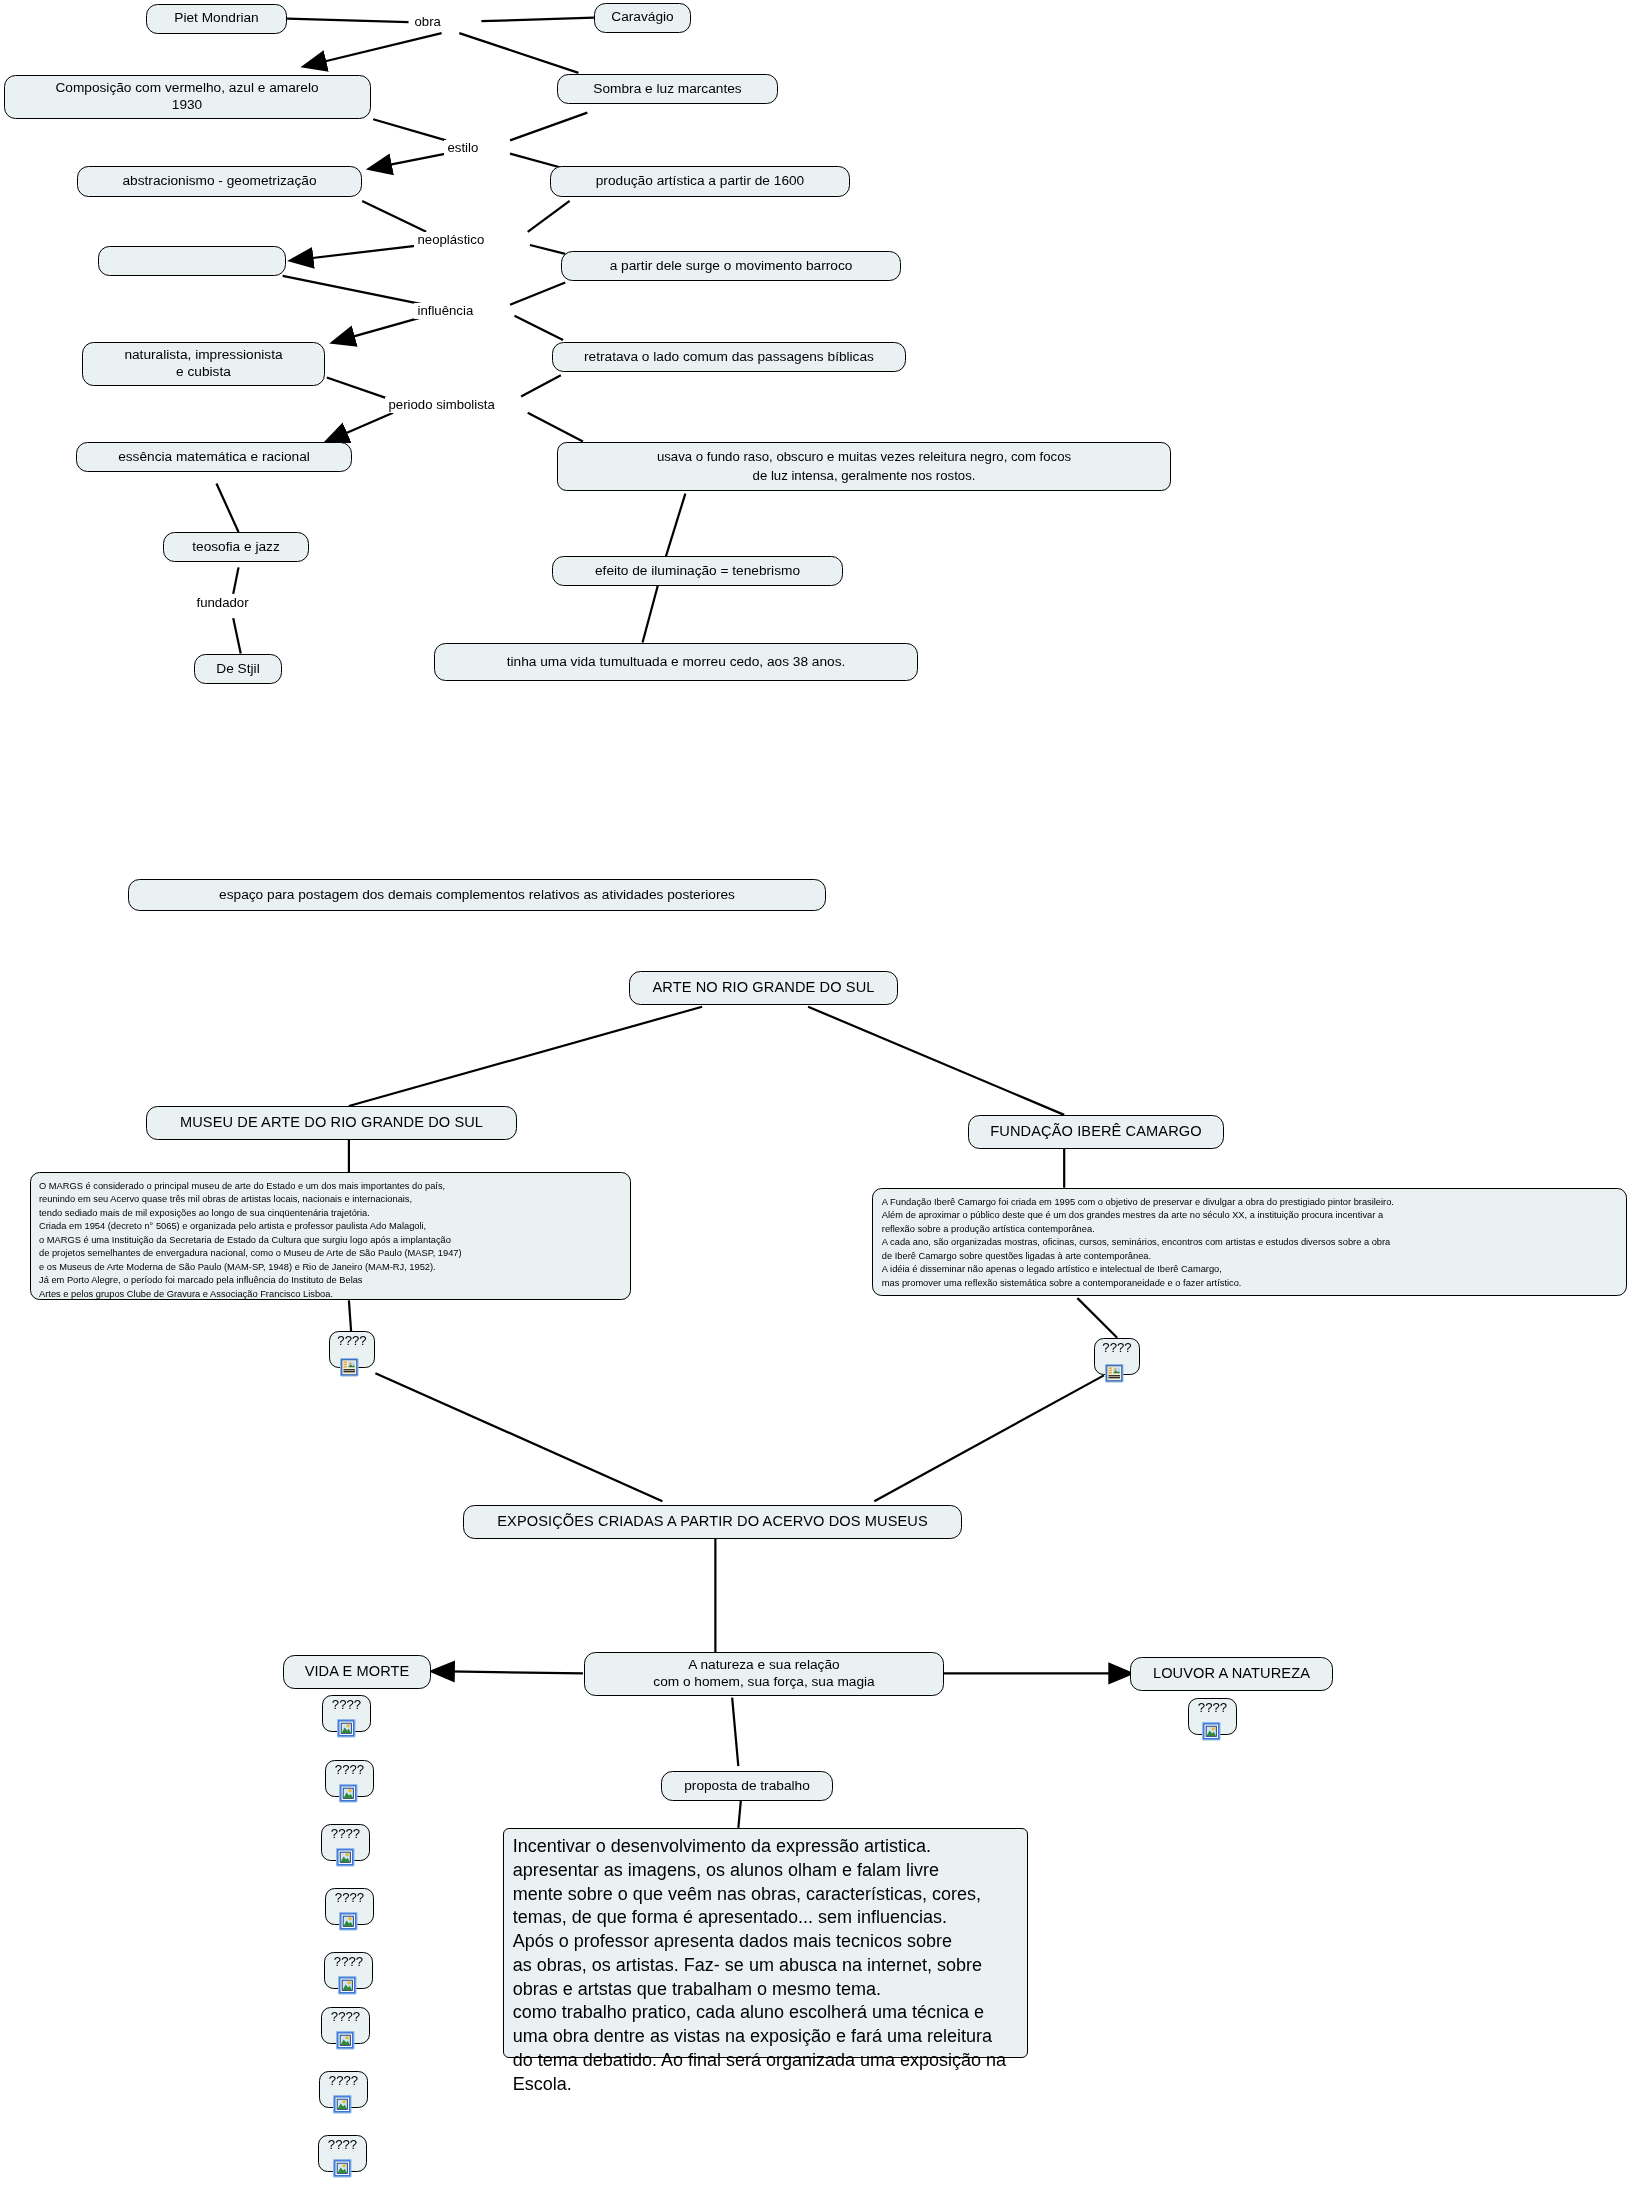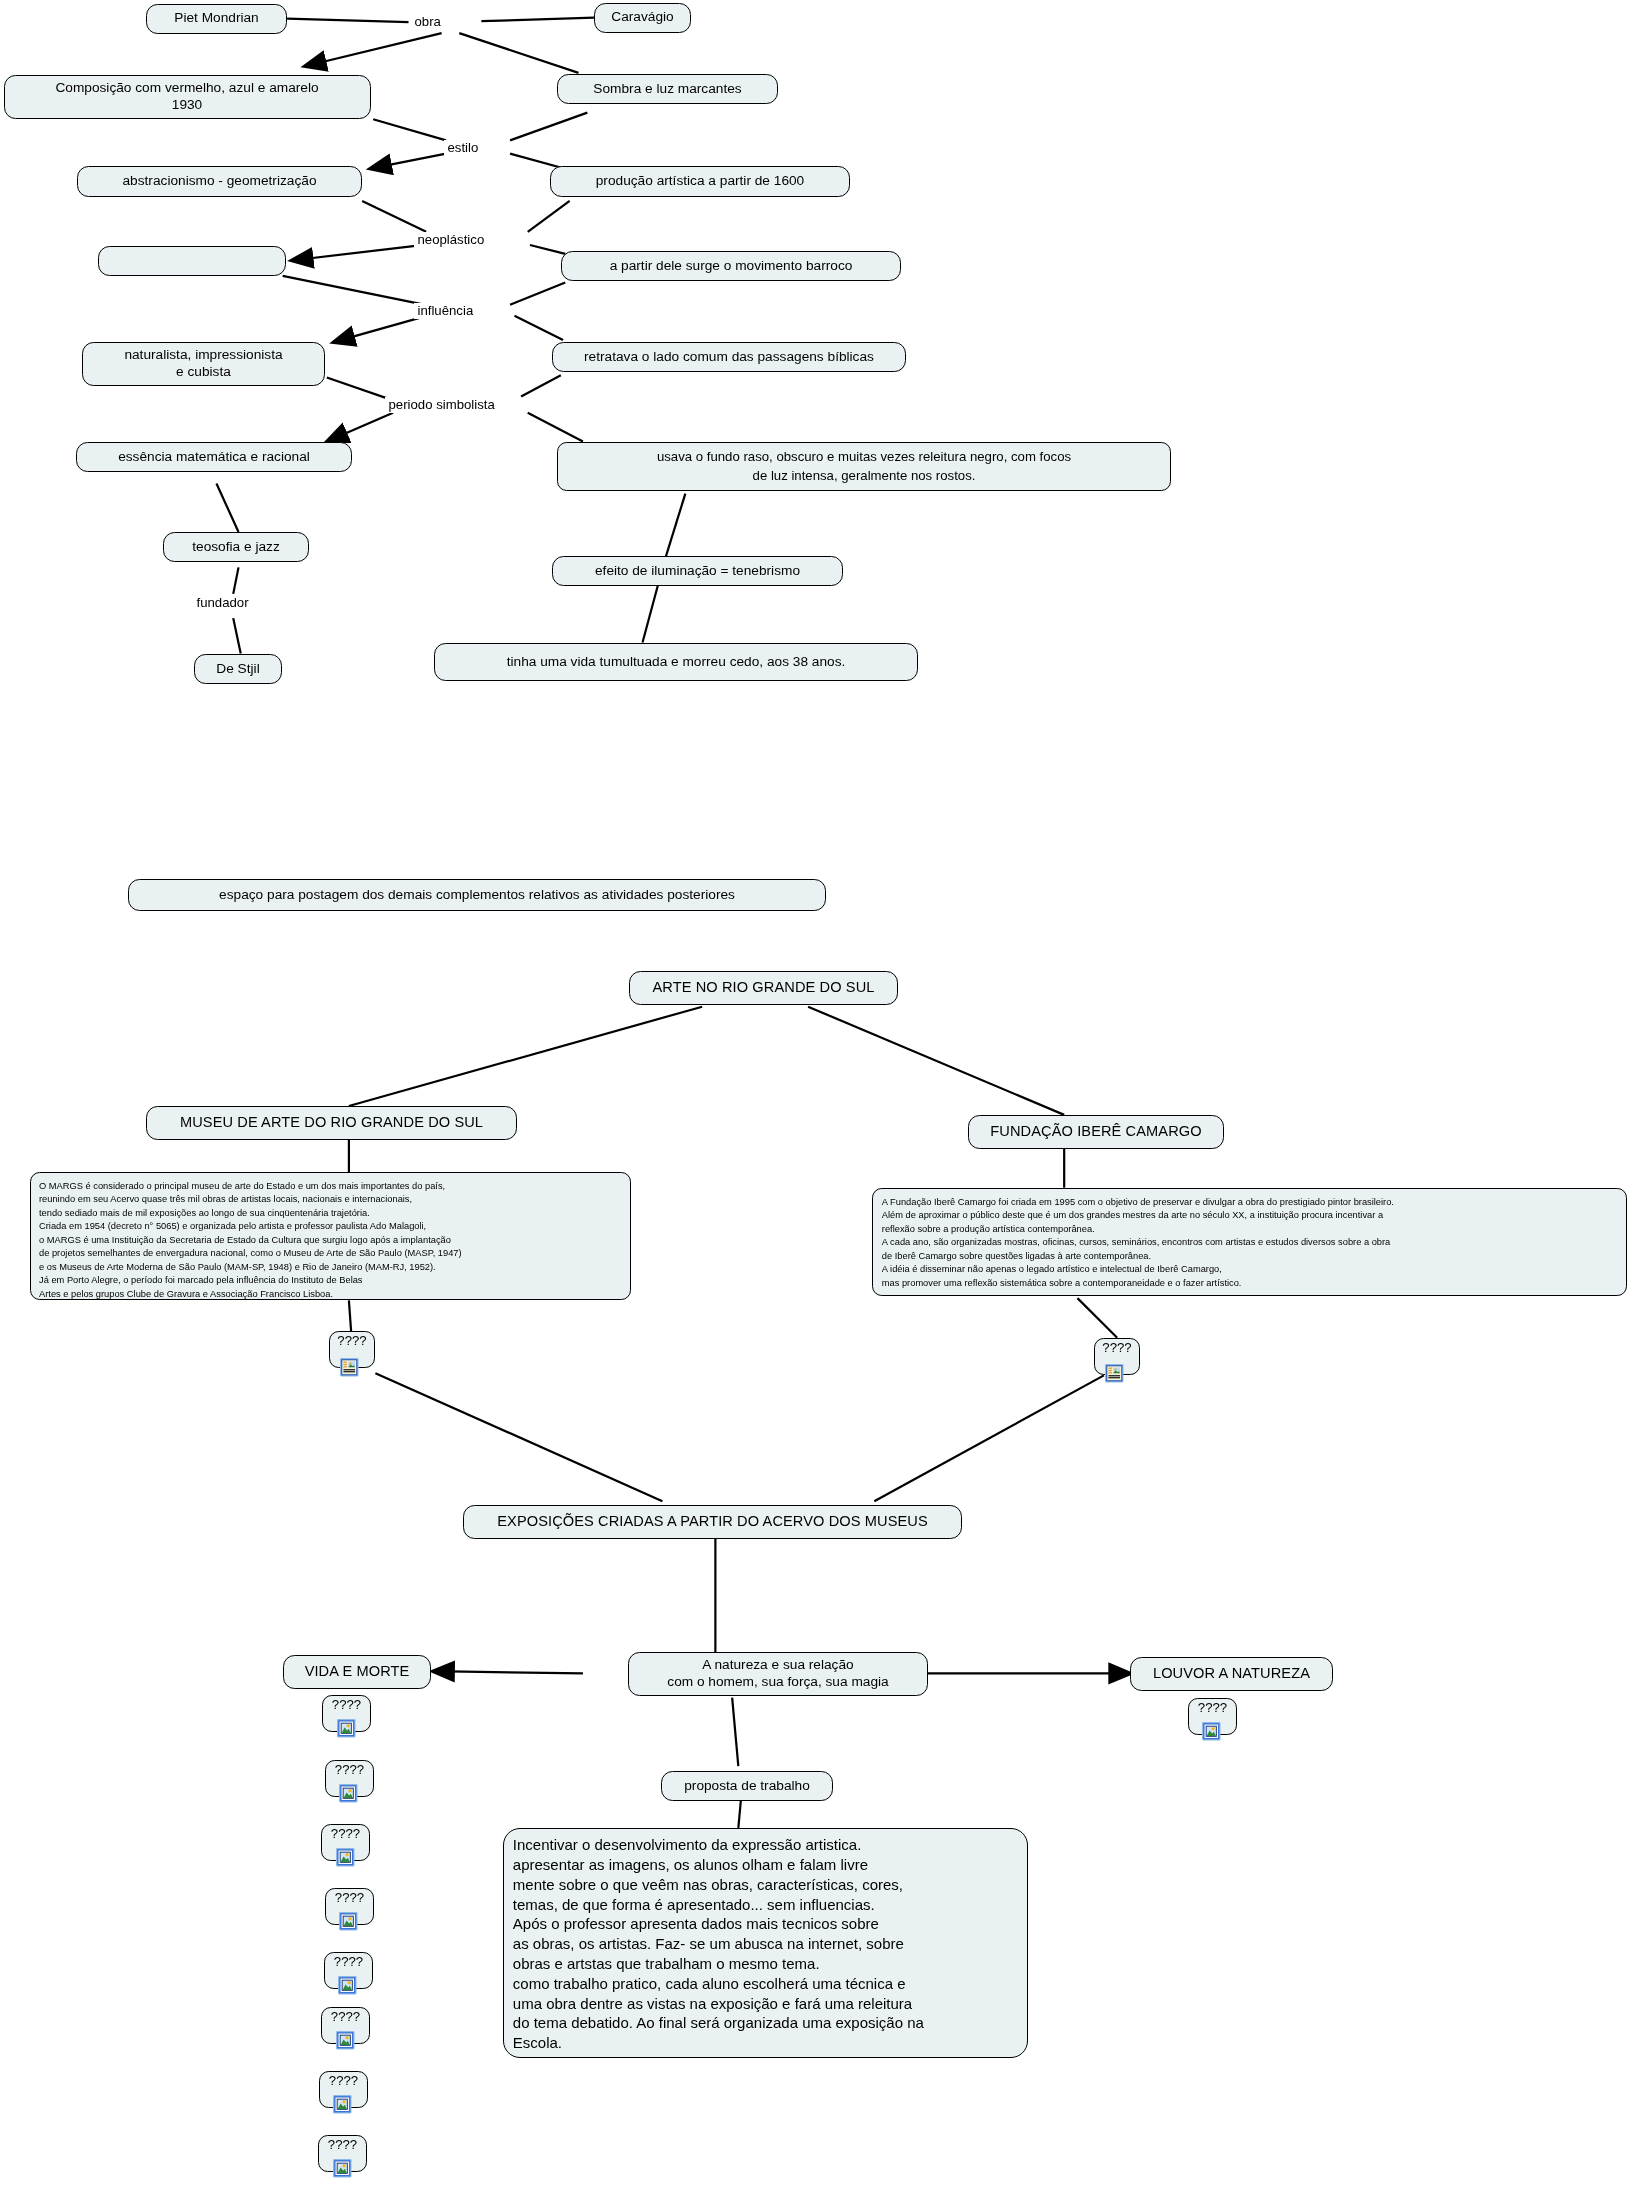--- a/index.html
+++ b/index.html
@@ -52,24 +52,24 @@
     font-size: 10.6px;
     line-height: 1.38;
     padding: 7px 8.8px;
     border-radius: 9.7px;
   }
   .node.blk.tiny { font-size: 9.3px; line-height: 1.45; }
   .node.prop {
     align-items: flex-start;
     justify-content: flex-start;
     text-align: left;
-    font-size: 15px;
+    font-size: 18px;
     line-height: 1.32;
     padding: 6.2px 8.8px;
-    border-radius: 17px;
+    border-radius: 6px;
   }
   .node.qbox {
     border-radius: 9.7px;
     font-size: 13.2px;
     padding: 0.9px 4.4px 6.2px 4.4px;
     align-items: flex-start;
   }
   
   .link-label {
     position: absolute;
@@ -279,21 +279,21 @@
     <rect x="3" y="7" width="3" height="1.2" fill="#d8a23a"></rect>
     <rect x="7" y="3" width="6" height="5" fill="#bcd9f2"></rect>
     <circle cx="9" cy="4.8" r="1" fill="#e8a62c"></circle>
     <path d="M7 8 L9.2 5.6 L11 7.2 L12 6.2 L13 8 Z" fill="#2f7d32"></path>
     <rect x="3" y="9.6" width="10" height="1.1" fill="#1d1d1d"></rect>
     <rect x="3" y="11.3" width="10" height="1.1" fill="#1d1d1d"></rect>
   </svg>
 
   <div class="node caps" style="left:463px; top:1505px; width:499px; height:34px;">EXPOSIÇÕES CRIADAS A PARTIR DO ACERVO DOS MUSEUS</div>
 
-  <div class="node" style="left:584px; top:1652px; width:300px; height:44px;margin-left:44px;">A natureza e sua relação
+  <div class="node" style="left:584px; top:1652px; width:360px; height:44px;">A natureza e sua relação
 com o homem, sua força, sua magia</div>
 
   <div class="node caps" style="left:283px; top:1655px; width:148px; height:34px;">VIDA E MORTE</div>
 
   <div class="node caps" style="left:1130px; top:1657px; width:203px; height:34px;">LOUVOR A NATUREZA</div>
 
   <div class="node" style="left:661px; top:1771px; width:172px; height:30px;">proposta de trabalho</div>
 
   <div class="node prop" style="left:503px; top:1828px; width:525px; height:230px;">Incentivar o desenvolvimento da expressão artistica.
 apresentar as imagens, os alunos olham e falam livre

